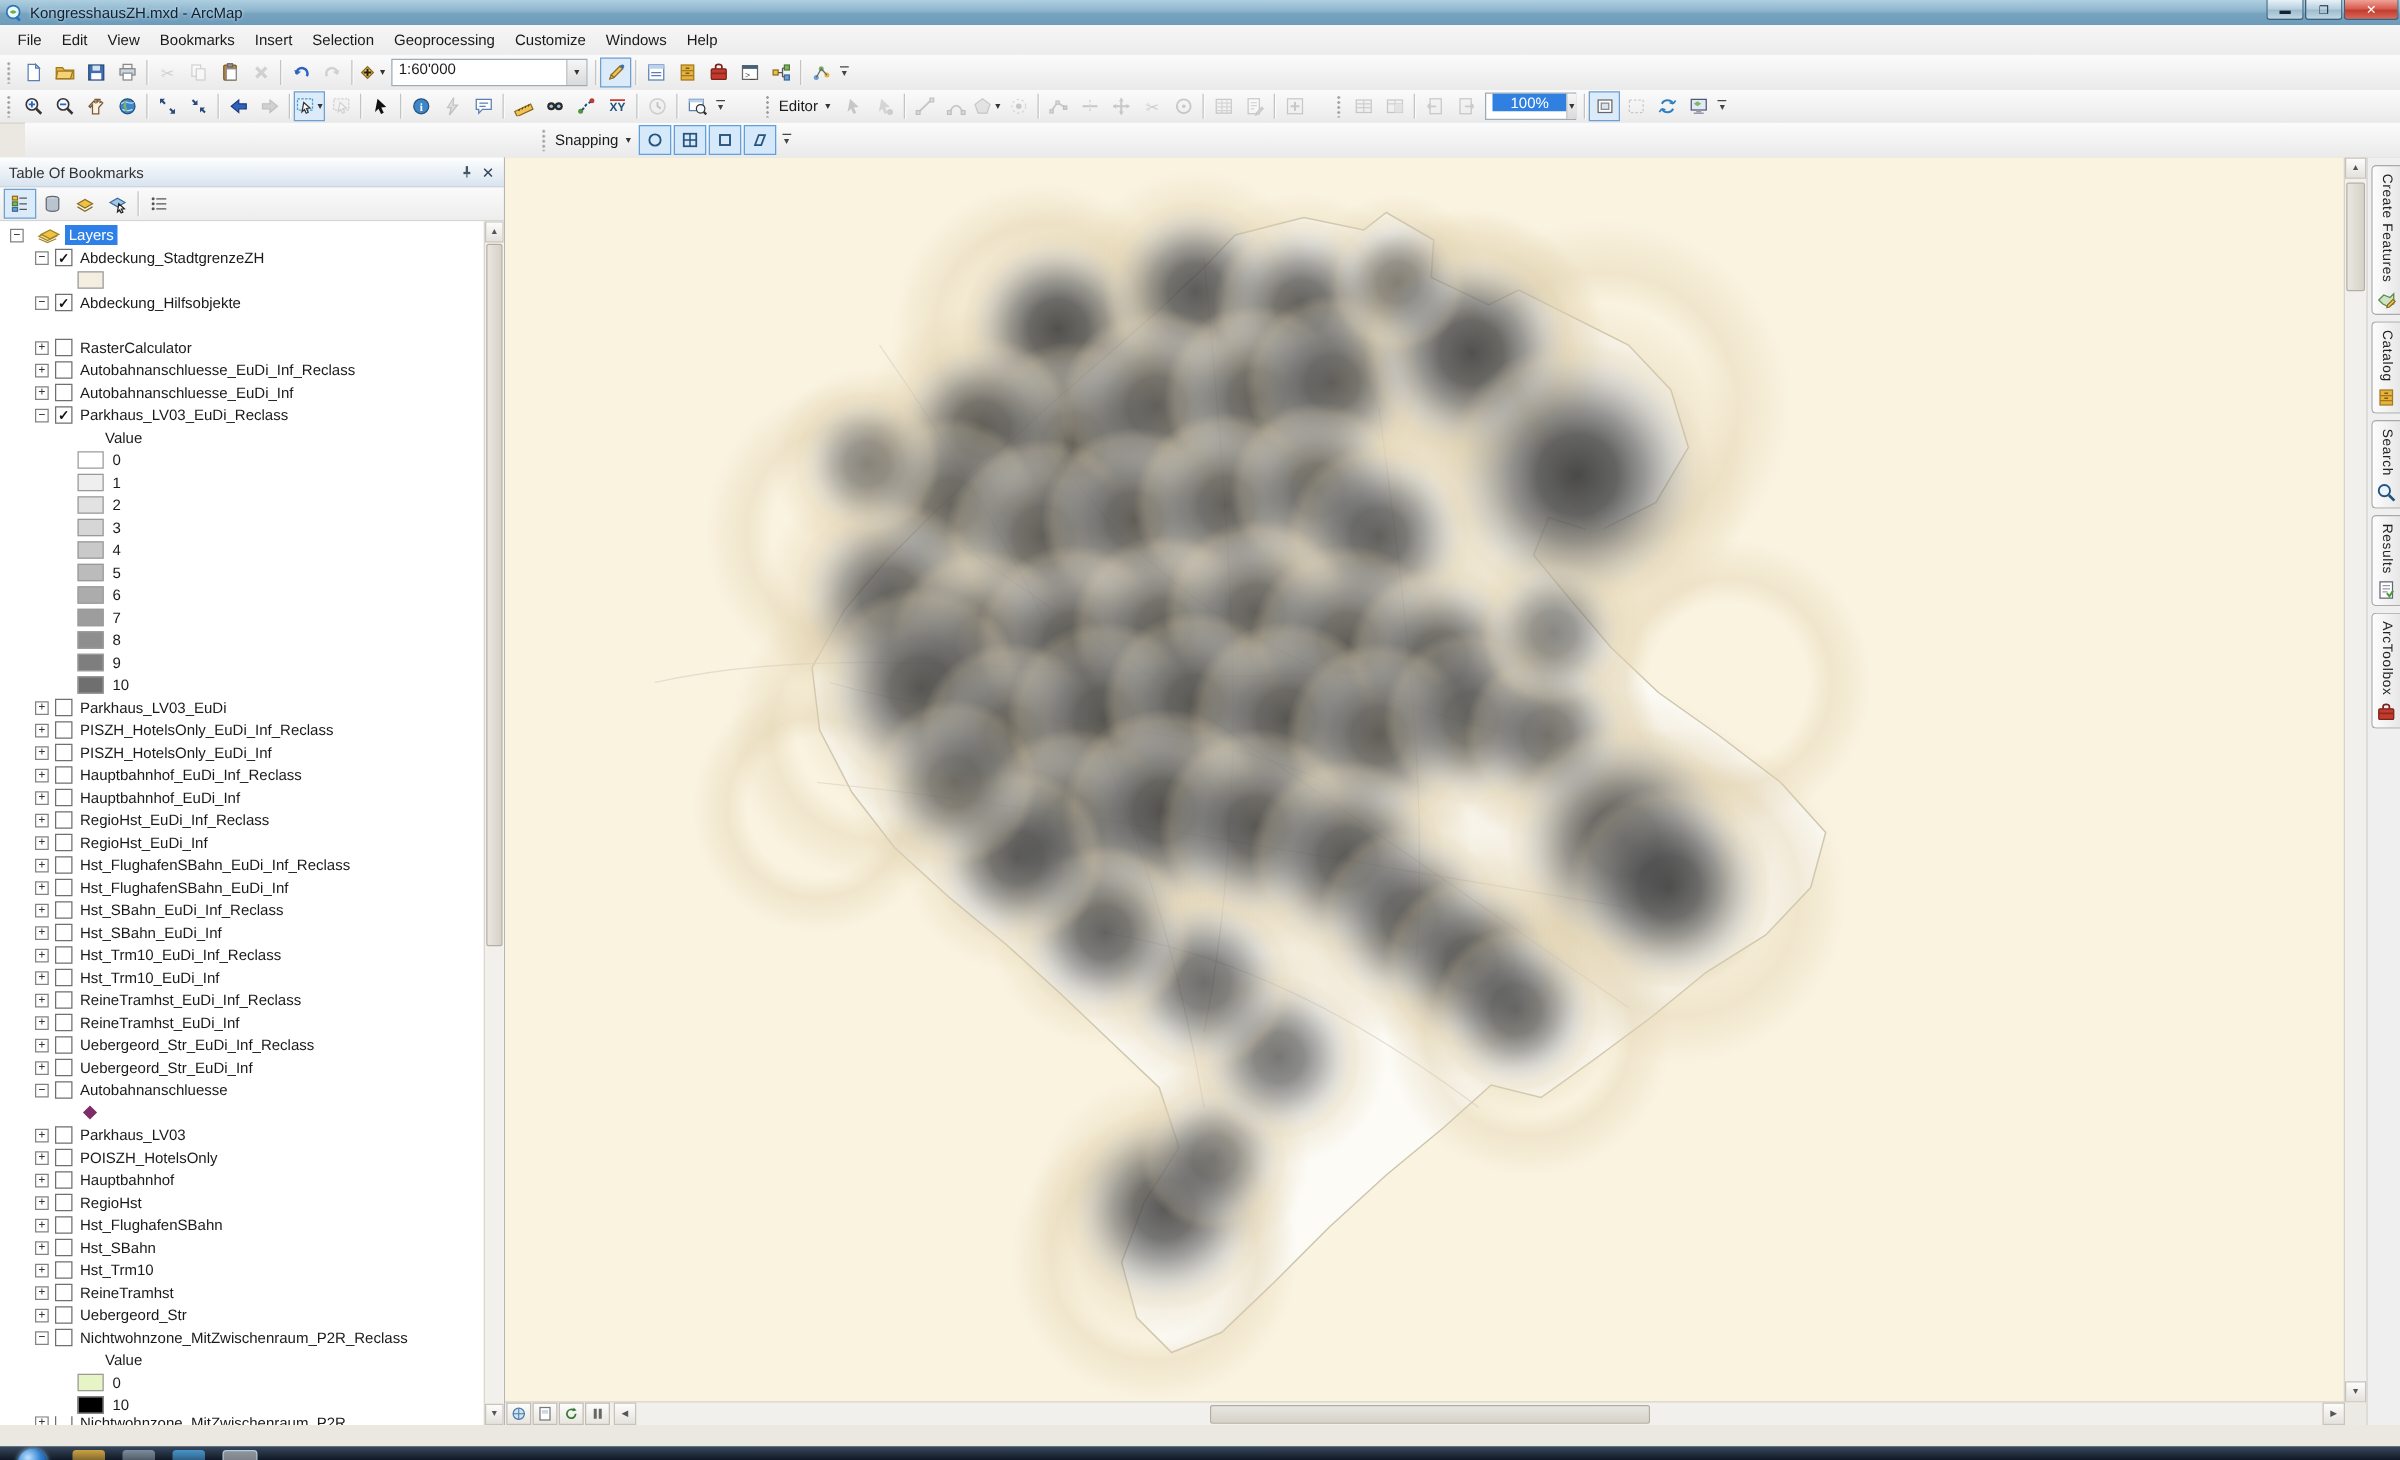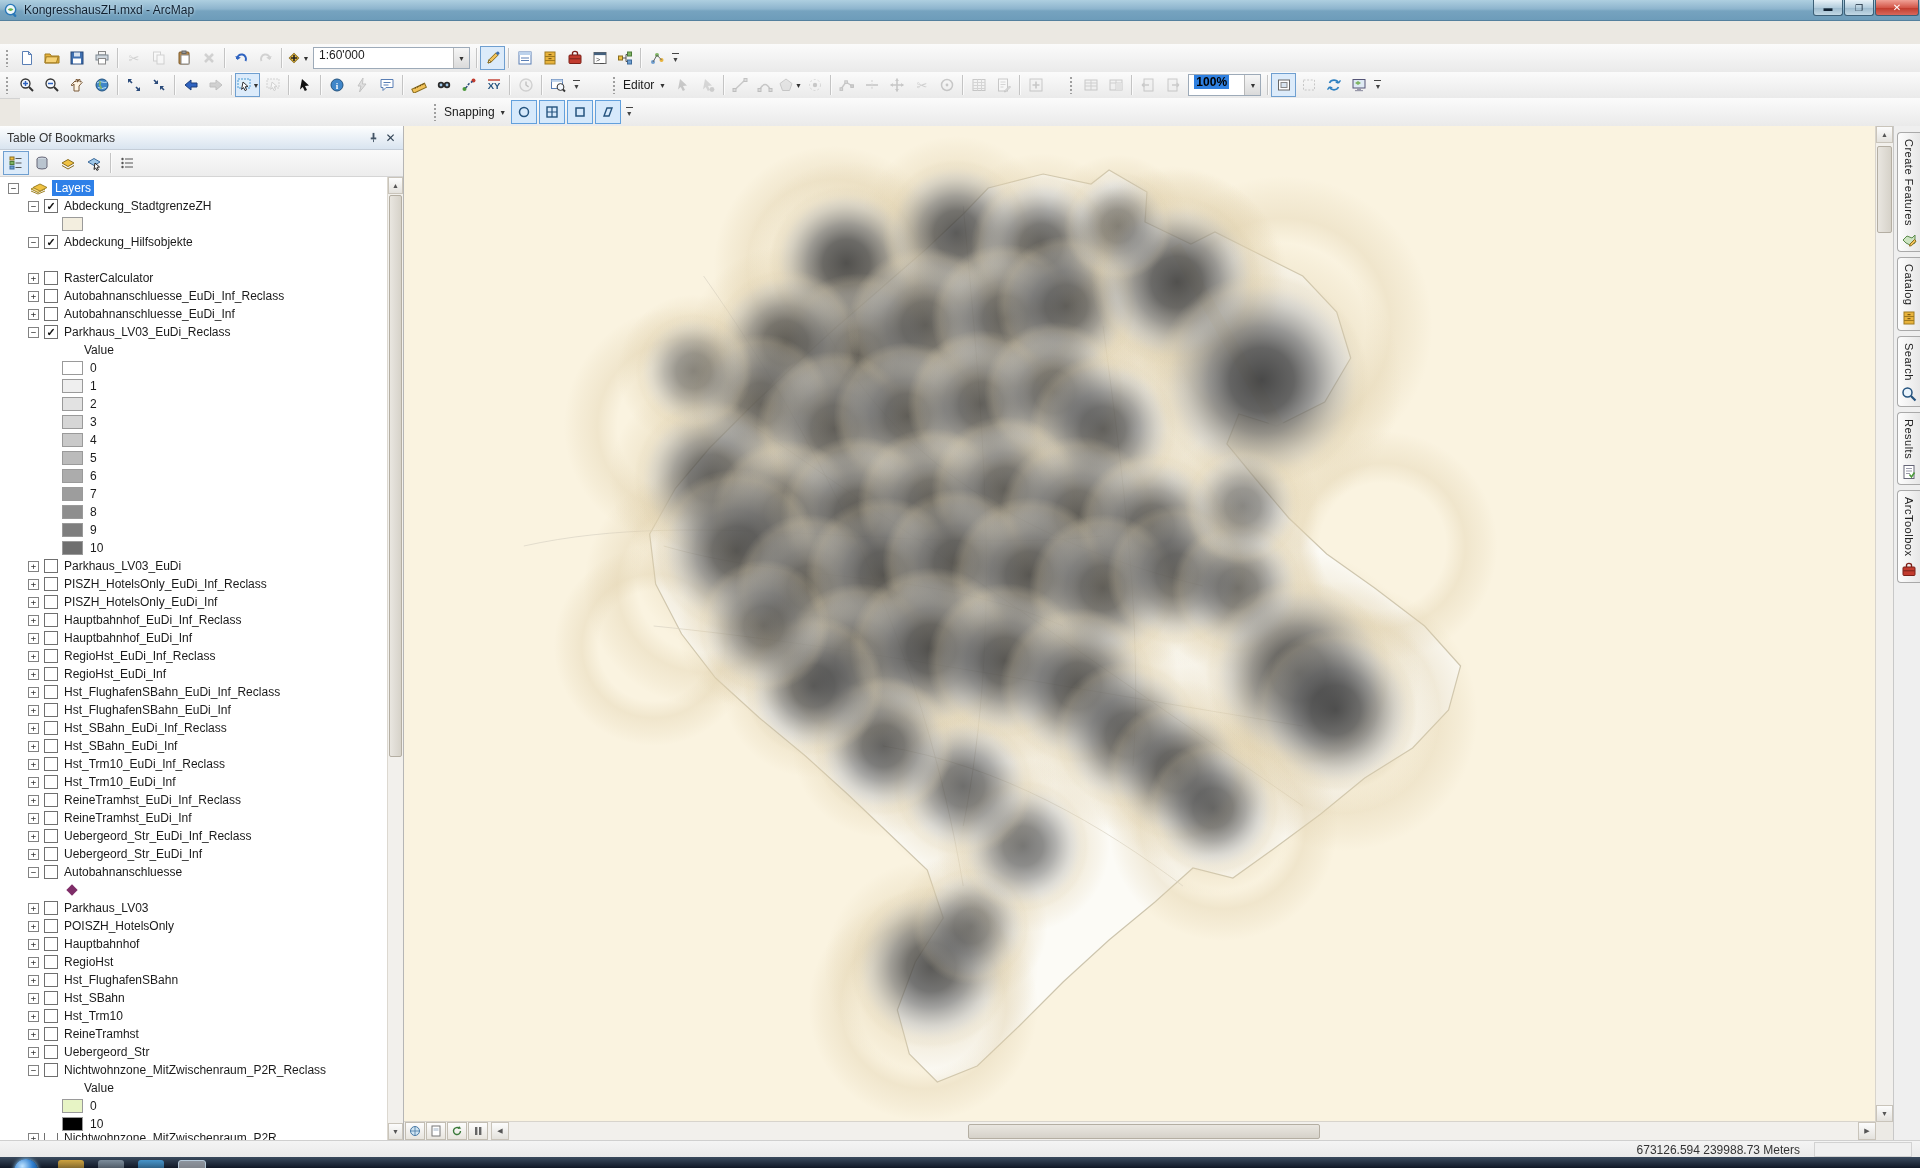--- a/index.html
+++ b/index.html
@@ -34,21 +34,21 @@
   .tbtn{width:23px;height:22px;display:flex;align-items:center;justify-content:center;
     border:1px solid transparent;flex:none;}
   .tbtn.boxed{border:1px solid #6f9fd0;background:#dcebfa;}
   .tbtn.disabled svg{opacity:.40;filter:grayscale(1);}
   .tbtn svg{display:block;}
   .dd{font-size:7px;color:#333;margin-left:1px;width:8px;text-align:center;}
   .tbsep{width:1px;height:20px;background:#c4c4c4;box-shadow:1px 0 0 #fbfbfb;margin:0 3px;flex:none;}
   .combo{height:20px;background:#fff;border:1px solid #9daab8;display:flex;align-items:flex-start;
     padding-left:5px;margin:0 3px;flex:none;}
   .combo .val{white-space:nowrap;}
-  .combo.sel .val{background:#2f80e0;color:#000000;padding:0 2px;font-weight:bold;}
+  .combo.sel .val{background:#2f80e0;color:#ffffff;padding:0 14px;}
   .combo .arrow{margin-left:auto;width:15px;align-self:stretch;display:flex;align-items:center;
     justify-content:center;background:linear-gradient(#f6f6f6,#dadada);border-left:1px solid #b9b9b9;
     font-size:7px;color:#333;}
   .overflow{width:13px;height:22px;display:flex;flex-direction:column;align-items:center;
     justify-content:center;color:#444;flex:none;}
   .overflow i{display:block;width:7px;height:1px;background:#444;margin-bottom:2px;}
   .overflow b{font-size:7px;font-weight:normal;}
   .tblabel{padding:0 4px 0 2px;color:#1a1a1a;display:flex;align-items:center;}
   .tblabel .dd{margin-left:4px;}
   .snapbtn{width:24px;height:22px;border:1px solid #62a0dc;background:#d6e9fb;
@@ -132,20 +132,32 @@
         </svg>
     </span>
     <span class="title">KongresshausZH.mxd - ArcMap</span>
     <div class="winbtns">
       <div class="winbtn">▬</div>
       <div class="winbtn">❐</div>
       <div class="winbtn close">✕</div>
     </div>
   </div>
 
+  <div class="menubar" id="menubar">
+      <div class="menuitem">File</div>
+      <div class="menuitem">Edit</div>
+      <div class="menuitem">View</div>
+      <div class="menuitem">Bookmarks</div>
+      <div class="menuitem">Insert</div>
+      <div class="menuitem">Selection</div>
+      <div class="menuitem">Geoprocessing</div>
+      <div class="menuitem">Customize</div>
+      <div class="menuitem">Windows</div>
+      <div class="menuitem">Help</div>
+    </div>
 
   <div class="tbrow" id="row-standard">
       <div class="tbgroup">
         <div class="grip"></div>
         <div class="tbtn">
           <span style="display: flex;">
             <svg width="16" height="16" viewBox="0 0 16 16">
               <path d="M3.5 1.5 h6 l3 3 v10 h-9 Z" fill="#fff" stroke="#5a7fb5"></path>
               <path d="M9.5 1.5 l3 3 h-3 Z" fill="#dce6f5" stroke="#5a7fb5"></path>
             </svg>
@@ -1297,25 +1309,20 @@
           <span>ArcToolbox</span>
           <span class="ticon"><svg width="16" height="16" viewBox="0 0 16 16">
               <rect x="2" y="5" width="12" height="8.5" rx="1" fill="#c23b2e" stroke="#7c2018"></rect>
               <path d="M5.5 5 v-1.8 a2.5 1.8 0 0 1 5 0 V5" fill="none" stroke="#7c2018" stroke-width="1.4"></path>
               <rect x="2" y="8" width="12" height="1.4" fill="#8e2a1f"></rect>
             </svg></span>
         </div>
       </div>
   </div>
 
-  <div class="statusbar">
-    <div class="fill"></div>
-    <div class="coords">673126.594 239988.73 Meters</div>
-    <div class="endbox"></div>
-  </div>
 
   <div class="taskbar" id="taskbar">
     <div class="tb-orb"></div>
   <div class="tb-ic" style="left: 58px; background: linear-gradient(rgb(232, 179, 60), rgba(0, 0, 0, 0.4));"></div>
       <div class="tb-ic" style="left: 98px; background: linear-gradient(rgb(138, 154, 168), rgba(0, 0, 0, 0.4));"></div>
       <div class="tb-ic" style="left: 138px; background: linear-gradient(rgb(74, 163, 223), rgba(0, 0, 0, 0.4));"></div>
       <div class="tb-ic hl" style="left: 178px;"></div>
     </div>
 </div>
 

